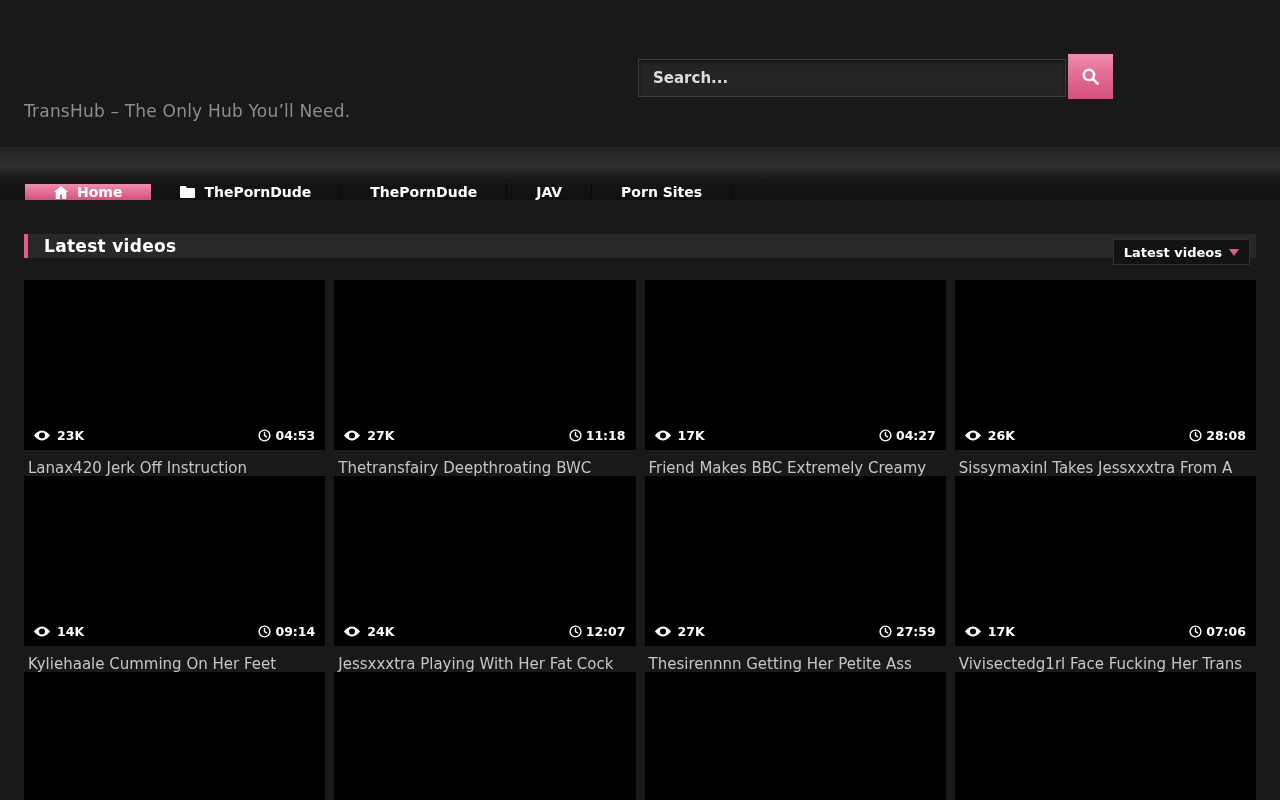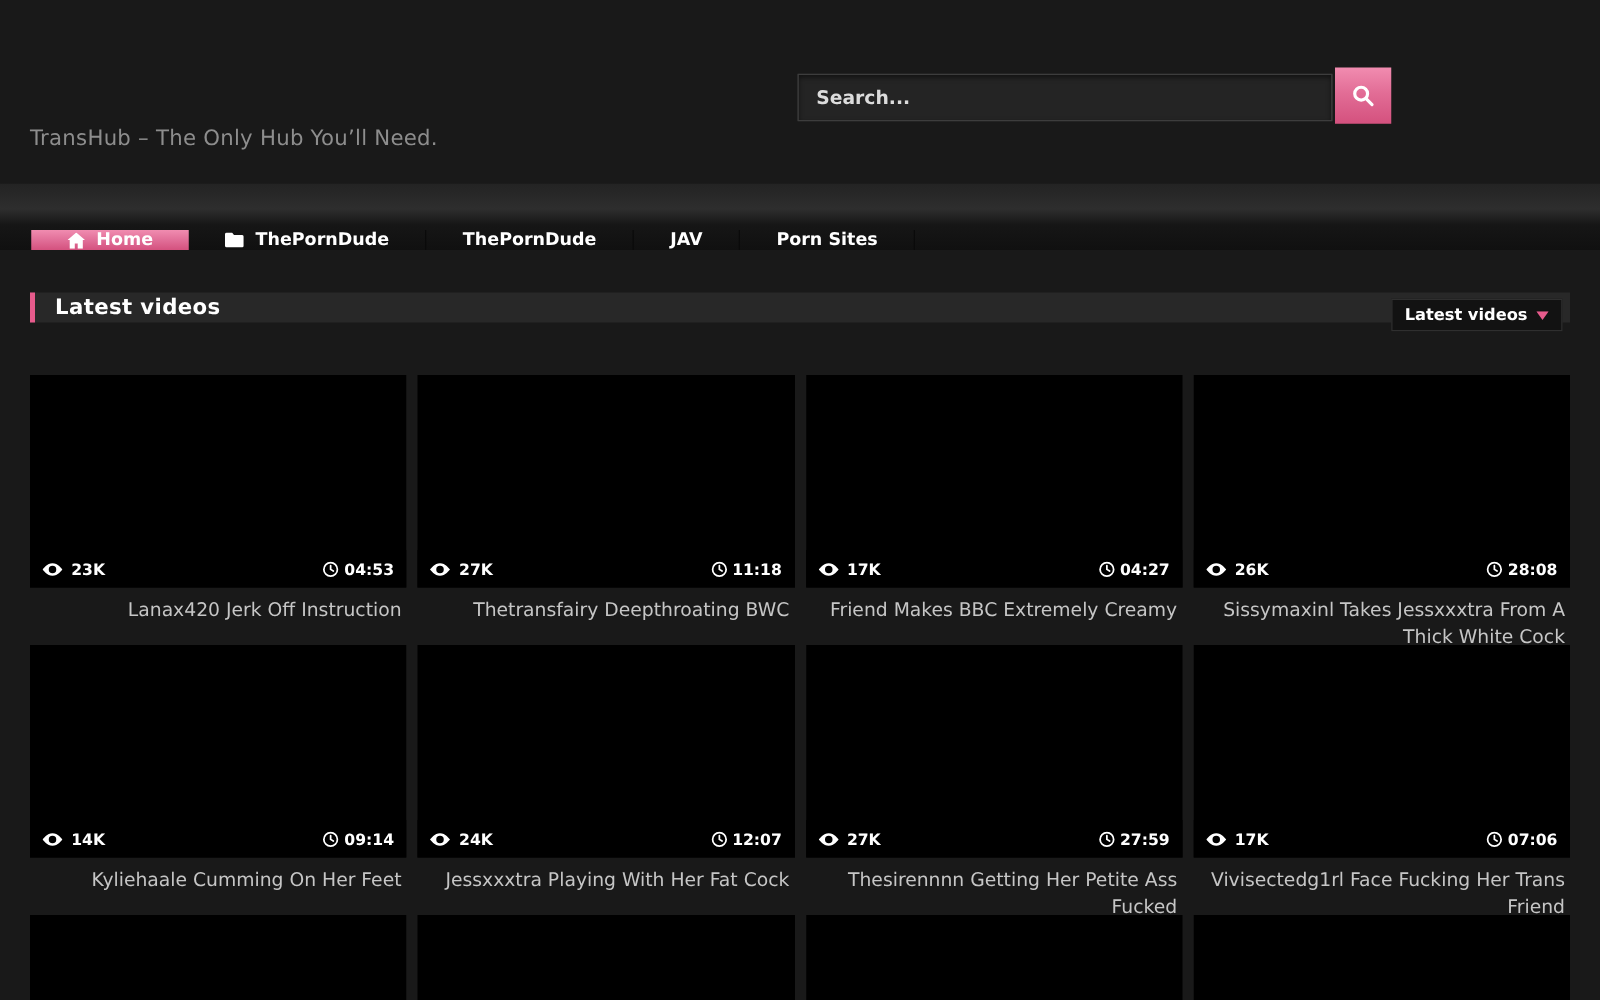--- a/index.html
+++ b/index.html
@@ -51,31 +51,31 @@
   .section-title { font-size:17px; font-weight:bold; letter-spacing:.3px; }
   .sort-btn {
     position:absolute; right:6px; top:5px; height:26px;
     background:#121212; border:1px solid #2f2f2f; color:#fff;
     font-size:13px; font-weight:bold; padding:0 10px;
     display:flex; align-items:center; gap:7px; cursor:pointer;
     font-family:"DejaVu Sans","Liberation Sans",sans-serif;
   }
   
   .grid { margin-top:22px; display:grid; grid-template-columns:repeat(4,1fr); column-gap:9px; }
-  .card { height:196px; cursor:pointer;margin-top:20px; }
+  .card { height:196px; cursor:pointer; }
   .thumb { position:relative; height:170px; background:#000; }
   .meta {
     position:absolute; bottom:0; left:0; right:0; height:30px; background:#000;
     display:flex; align-items:center; padding:0 10px;
     font-size:12.5px; font-weight:bold; color:#fff;
   }
   .views { display:flex; align-items:center; gap:7px; }
   .duration { margin-left:auto; display:flex; align-items:center; gap:4px; }
   .vtitle {
-    padding:8px 4px 0; text-align:right;
+    padding:8px 4px 0; text-align:left;
     font-size:15px; color:#c6c6c6; line-height:21px; font-weight:400;
   }
   .icon svg { display:block; }
 </style>
 </head>
 <body>
 
 <div class="header">
   <div class="search-bar">
     <input class="search-input" type="text" placeholder="Search..." style="">

